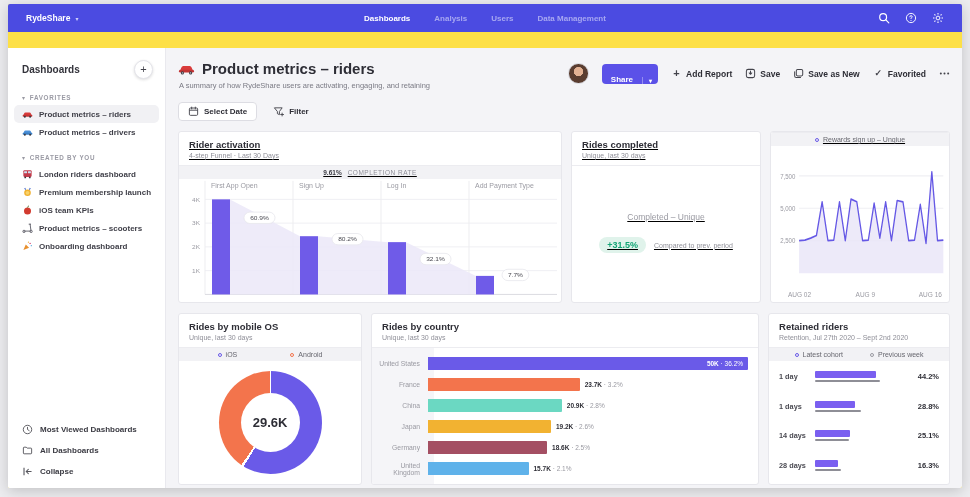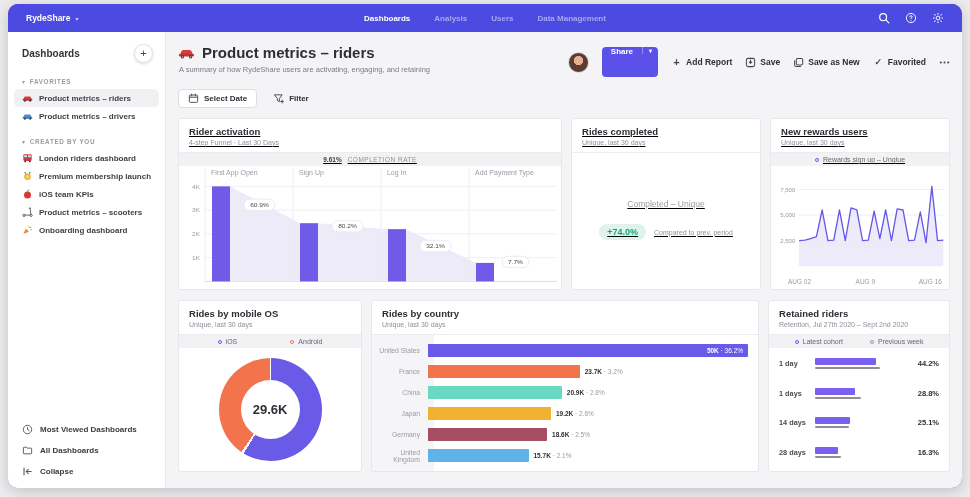--- a/index.html
+++ b/index.html
@@ -1,17 +1,17 @@
 <!DOCTYPE html>
 <html><head>
 <meta charset="utf-8">
 <style>
   * { margin:0; padding:0; box-sizing:border-box; }
   html,body { width:970px; height:497px; background:#ECECEF; font-family:"Liberation Sans","DejaVu Sans",sans-serif; overflow:hidden; }
-  .window { position:absolute; left:8px; top:4px; right:8px; bottom:9px; background:#be185d; border-radius:10px; box-shadow:0 3px 14px rgba(0,0,0,.18); overflow:hidden; display:flex; flex-direction:column; }
+  .window { position:absolute; left:8px; top:4px; right:8px; bottom:9px; background:#fde047; border-radius:2px; box-shadow:0 3px 14px rgba(0,0,0,.18); overflow:hidden; display:flex; flex-direction:column;gap:16px; }
 
   
   .navbar { position:relative; flex:0 0 28px; background:#4B4BE1; display:flex; align-items:center; padding:0 18px; color:#fff; }
   .brand { display:flex; align-items:center; gap:5px; font-size:8.5px; font-weight:700; cursor:pointer; }
   .brand .caret { font-size:6px; color:#CFCFFA; }
   .nav-links { position:absolute; left:50%; transform:translateX(-50%); display:flex; gap:24px; }
   .nav-link { font-size:8px; font-weight:700; color:#A7A7F1; cursor:pointer; white-space:nowrap; }
   .nav-link.active { color:#fff; }
   .nav-icons { margin-left:auto; display:flex; gap:15px; align-items:center; }
   .nav-icon { width:12px; height:12px; color:#fff; cursor:pointer; display:inline-flex; }
@@ -38,21 +38,21 @@
 
   main { flex:1; padding:12px 12px 0; min-width:0; }
   .page-head { display:flex; justify-content:space-between; align-items:flex-start; }
   .title-row { display:flex; align-items:center; gap:7px; }
   .title-emoji { display:inline-flex; width:17px; height:13px; }
   .title-emoji svg { width:100%; height:100%; }
   .page-title { font-size:15px; font-weight:700; color:#2E2E36; }
   .page-sub { font-size:7.5px; color:#7A7A84; margin-top:4px; margin-left:1px; }
   .head-actions { display:flex; align-items:center; gap:13px; margin-top:3px; }
   .avatar { width:21px; height:21px; border-radius:50%; background:radial-gradient(circle at 50% 40%, #E2B193 0 30%, #5A3D30 33% 72%, #3A2A24 100%); border:1px solid #D8D8DE; cursor:pointer; }
-  .share-btn { display:flex; align-items:flex-start; background:#5B51E8; border:none; border-radius:4px; color:#fff; font-size:8px; font-weight:700; cursor:pointer; height:30px; overflow:hidden; }
+  .share-btn { display:flex; align-items:flex-end; background:#5B51E8; border:none; border-radius:4px; color:#fff; font-size:8px; font-weight:700; cursor:pointer; height:20px; overflow:hidden; }
   .share-main { display:flex; align-items:center; padding:0 9px; }
   .share-caret { display:flex; align-items:center; padding:0 6px; border-left:1px solid rgba(255,255,255,.35); font-size:6px; }
   .action-btn { display:flex; align-items:center; gap:4px; background:none; border:none; font-size:8.5px; color:#2E2E36; font-weight:600; cursor:pointer; white-space:nowrap; }
   .action-icon { display:inline-flex; width:11px; height:11px; align-items:center; justify-content:center; font-size:10.5px; color:#44444C; }
   .action-icon svg { width:100%; height:100%; }
 
   .toolbar { display:flex; align-items:center; gap:16px; margin-top:12px; }
   .btn-outline { display:flex; align-items:center; gap:5px; background:#fff; border:1px solid #DDDDE3; border-radius:4px; padding:3px 9px; font-size:8px; font-weight:600; color:#2E2E36; cursor:pointer; }
   .btn-plain { display:flex; align-items:center; gap:5px; background:none; border:none; font-size:8px; font-weight:600; color:#2E2E36; cursor:pointer; }
   .t-icon { width:11px; height:11px; display:inline-flex; }
@@ -417,31 +417,27 @@
         </div>
 
         <div class="card">
           <div class="card-head">
             <div class="card-title">Rides completed</div>
             <div class="card-sub">Unique, last 30 days</div>
           </div>
           <div class="kpi-body">
             <div class="kpi-label">Completed – Unique</div>
             <div class="kpi-delta-row">
-              <span class="delta-pill">+74.0%</span>
+              <span class="delta-pill">+31.5%</span>
               <span class="delta-caption">Compared to prev. period</span>
             </div>
           </div>
         </div>
 
         <div class="card">
-          <div class="card-head">
-            <div class="card-title">New rewards users</div>
-            <div class="card-sub">Unique, last 30 days</div>
-          </div>
           <div class="legend-strip" id="rewards-legend">
               <span class="legend-item">
                 <span class="ring" style="border-color: rgb(106, 90, 232);"></span>
                 <span>Rewards sign up – Unqiue</span>
               </span>
             </div>
           <div class="line-body" id="line-chart">
               <svg class="chart-svg" viewBox="0 0 190 130" preserveAspectRatio="none">
                 <line x1="30" y1="78.94117647058823" x2="184" y2="78.94117647058823" stroke="#EFEFF3" stroke-width="1"></line>
                 <line x1="30" y1="51.88235294117647" x2="184" y2="51.88235294117647" stroke="#EFEFF3" stroke-width="1"></line>

